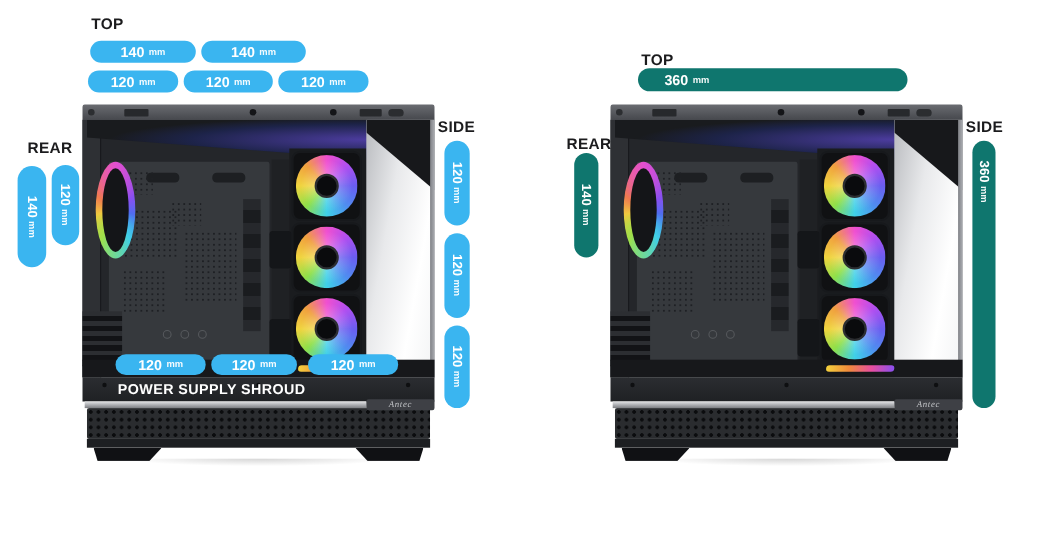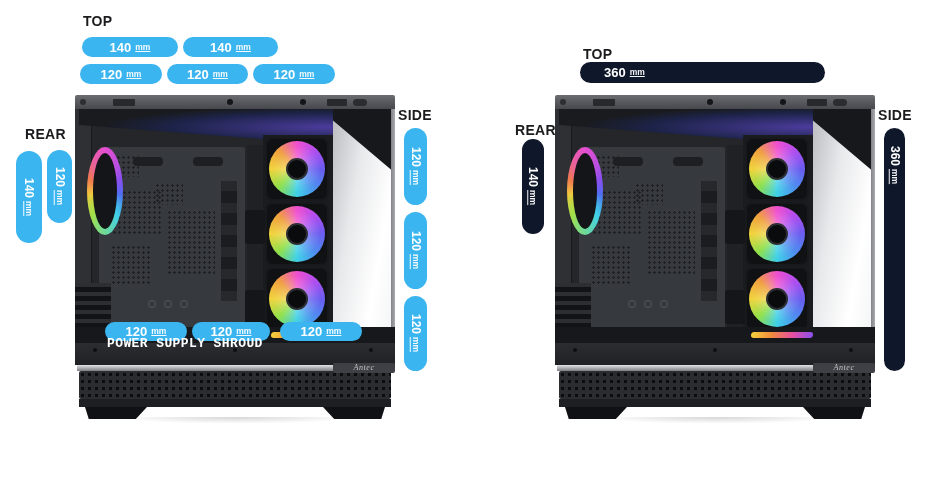--- a/index.html
+++ b/index.html
@@ -4,27 +4,27 @@
 <style>
   html,body{margin:0;padding:0;background:#fff;}
   #stage{position:relative;width:950px;height:499px;background:#ffffff;overflow:hidden;
          font-family:"Liberation Sans", sans-serif;}
   .lbl{position:absolute;font-size:14px;font-weight:700;color:#1b1b1d;letter-spacing:.3px;z-index:6;}
   .shroud-lbl{position:absolute;font-size:13px;font-weight:700;color:#fff;letter-spacing:.4px;z-index:6;}
   
   .pill{position:absolute;display:flex;align-items:center;justify-content:center;gap:4px;
         color:#fff;border-radius:999px;z-index:5;}
   .pill .val{font-weight:700;font-size:13px;line-height:1;}
-  .pill .unit{font-weight:700;font-size:8.5px;line-height:1;opacity:.95;text-decoration:underline;}
+  .pill .unit{font-weight:700;font-size:8.5px;line-height:1;opacity:.95;}
   .pill.v{writing-mode:vertical-rl;gap:3px;}
   .pill.v .val{font-size:12px;}
   .pill.h.start{justify-content:flex-start;padding-left:24px;box-sizing:border-box;}
   .pill.v.start{justify-content:flex-start;padding-top:18px;box-sizing:border-box;}
   .cyan{background:#3ab5f0;}
-  .purple{background:#0f172a;}
+  .purple{background:#0f766e;}
   
   .case{position:absolute;width:320px;height:332px;z-index:1;}
   .case *{position:absolute;}
   .topbar{left:0;top:0;width:320px;height:14px;background:linear-gradient(180deg,#6a6c71,#46484d);border-radius:2px 2px 0 0;}
   .screw{width:6px;height:6px;border-radius:50%;background:#2c2e31;}
   .slot{height:7px;background:#27292c;border-radius:1px;}
   .tdot{width:6px;height:6px;border-radius:50%;background:#141518;}
   .oval{width:14px;height:7px;border-radius:7px;background:#2b2d30;}
   .underside{left:4px;top:14px;width:312px;height:40px;background:
      radial-gradient(ellipse at 82% 45%, rgba(104,78,228,.65), rgba(40,60,200,.25) 45%, transparent 65%),#191b1e;
@@ -263,21 +263,21 @@
     </div>
   <div class="pill h cyan" style="left:192px;top:322px;width:78px;height:19px;">
     <span class="val">120</span>
       <span class="unit">mm</span>
     </div>
   <div class="pill h cyan" style="left:280px;top:322px;width:82px;height:19px;">
     <span class="val">120</span>
       <span class="unit">mm</span>
     </div>
 
-  <div class="shroud-lbl" style="left:107px;top:336px;font-family:Liberation Mono, monospace;">POWER SUPPLY SHROUD</div>
+  <div class="shroud-lbl" style="left:107px;top:346px;">POWER SUPPLY SHROUD</div>
 
   <div class="lbl" style="left:583px;top:46px;">TOP</div>
   <div class="pill h purple start" style="left:580px;top:62px;width:245px;height:21px;">
     <span class="val">360</span>
       <span class="unit">mm</span>
     </div>
 
   <div class="lbl" style="left:515px;top:122px;">REAR</div>
   <div class="pill v purple" style="left:522px;top:139px;width:22px;height:95px;">
     <span class="val">140</span>

